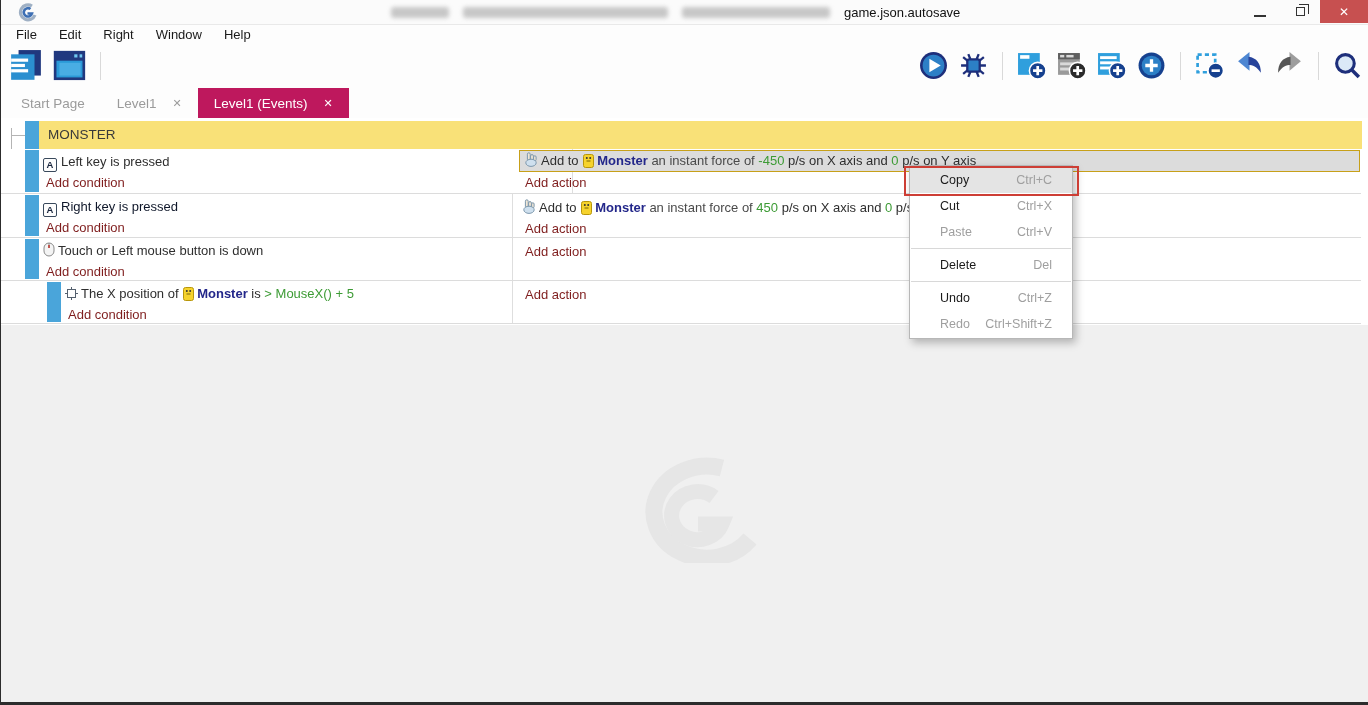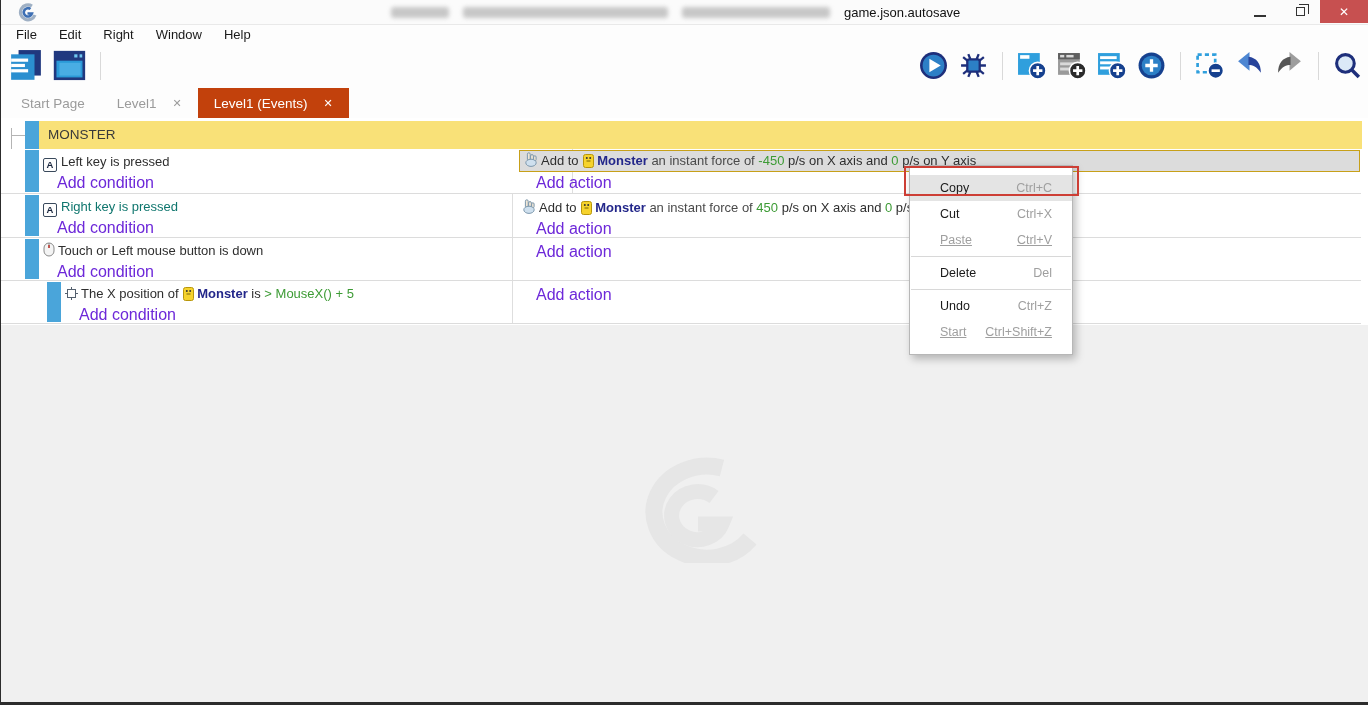--- a/index.html
+++ b/index.html
@@ -24,50 +24,50 @@
   
   .toolbar{position:absolute;left:0;top:44px;right:0;height:44px;background:#fdfdfd;}
   .tool-left{position:absolute;left:8px;top:5px;display:flex;align-items:center;gap:10px;}
   .tool-right{position:absolute;right:6px;top:7px;display:flex;align-items:center;gap:11px;}
   .tool-sep{width:1px;height:28px;background:#d9d9d9;margin:0 3px;}
   .tbtn{display:flex;align-items:center;justify-content:center;}
   
   .tabs{position:absolute;left:0;top:88px;right:0;height:30px;background:#fdfdfd;display:flex;align-items:stretch;}
   .tab{display:flex;align-items:center;gap:16px;padding:0 16px;font-size:13.5px;color:#9b9b9b;}
   .tab .x{font-size:11px;color:#9b9b9b;}
-  .tab.active{background:#c2410c;color:#fff;}
+  .tab.active{background:#be185d;color:#fff;}
   .tab.active .x{color:#fff;}
   
   .events-area{position:absolute;left:0;top:118px;right:0;bottom:0;background:#f0f0f0;}
   .rows-bg{position:absolute;left:0;top:0;right:0;height:207px;background:#fff;}
   .comment-row{position:absolute;left:38px;top:3px;width:1323px;height:28px;background:#f9e178;}
   .comment-text{font-size:13.5px;color:#3a3a3a;line-height:28px;padding-left:9px;}
   .bar{position:absolute;width:14px;background:#4aa5da;}
   .event-row{position:absolute;left:0;right:7px;border-bottom:1px solid #dcdcdc;background:#fff;}
   .cell{position:absolute;top:0;bottom:0;}
   .cond-cell{border-right:1px solid #dedede;}
   .sentence{display:block;line-height:21px;font-size:13px;padding:2px 4px 0 4px;white-space:nowrap;overflow:hidden;color:#2e2e2e;}
   .sentence .ic{display:inline-block;vertical-align:-2px;margin-right:3px;}
   .sentence .b{font-weight:bold;}
   .sel-box{background:#dcdcdc;border:1px solid #c7a019;margin:1px 1px 0 1px;padding:1px 4px;line-height:18px;}
-  .placeholder{line-height:21px;font-size:16px;color:#6d28d9;padding-left:18px;}
+  .placeholder{line-height:21px;font-size:13px;color:#7f1d1d;padding-left:7px;}
   .keyicon{display:inline-block;width:14px;height:14px;border:1.5px solid #39495c;border-radius:2px;background:#fdfdfd;
            font-size:9.5px;font-weight:bold;color:#16233b;text-align:center;line-height:12px;vertical-align:-2px;margin-right:4px;}
   .monster-ic{display:inline-block;vertical-align:-3px;margin:0 3px 0 1px;}
   
   .tl{position:absolute;background:#b4b4b4;}
   .expand-arrow{position:absolute;width:0;height:0;border-left:6.5px solid transparent;border-right:6.5px solid transparent;border-top:7px solid #6f6f6f;}
   
   .watermark{position:absolute;left:618px;top:330px;}
   
   .ctx-menu{position:absolute;left:908px;top:165px;width:164px;background:#fff;border:1px solid #b7b7b7;
-            box-shadow:3px 4px 8px rgba(0,0,0,.25);z-index:50;padding:9px 0;}
+            box-shadow:3px 4px 8px rgba(0,0,0,.25);z-index:50;padding:1px 0;}
   .ctx-item{height:26px;display:flex;align-items:center;justify-content:space-between;padding:0 20px 0 30px;font-size:12.5px;color:#1a1a1a;}
   .ctx-item .sc{color:#9f9f9f;}
-  .ctx-item.disabled{color:#9f9f9f;text-decoration:underline;}
+  .ctx-item.disabled{color:#9f9f9f;}
   .ctx-item.hl{background:#e4e4e4;}
   .ctx-sep{height:1px;background:#d8d8d8;margin:3px 1px;}
   .annotation{position:absolute;left:903px;top:166px;width:175px;height:30px;border:2px solid #cd3e35;z-index:60;pointer-events:none;}
 </style>
 </head>
 <body>
 
 <div id="app">
 
   <div class="titlebar">
@@ -261,21 +261,21 @@
             </svg><span class="b" style="color: rgb(35, 39, 138);">Monster</span><span style="color: rgb(74, 74, 74);"> an instant force of </span><span style="color: rgb(61, 155, 53);">-450</span><span style="color: rgb(46, 46, 46);"> p/s on X axis and </span><span style="color: rgb(61, 155, 53);">0</span><span style="color: rgb(46, 46, 46);"> p/s on Y axis</span>
         </div>
         <div class="placeholder">Add action</div>
       </div>
     </div>
 
     <div class="event-row" style="top:76px;height:44px">
       <div class="bar" style="left:24px;top:1px;bottom:1px"></div>
       <div class="cell cond-cell" style="left:38px;width:474px">
         <div class="sentence">
-          <span class="keyicon">A</span><span style="color: #0f766e;">Right key is pressed</span>
+          <span class="keyicon">A</span><span style="color: #0f172a;">Right key is pressed</span>
         </div>
         <div class="placeholder">Add condition</div>
       </div>
       <div class="cell" style="left:512px;right:0;padding-left:5px">
         <div class="sentence" style="padding-top:3px">
           <svg class="ic" width="14" height="15" viewBox="0 0 14 15">
             <g stroke="#7d98ad" fill="#f0e6d6" stroke-width="1">
               <rect x="3.4" y="0.8" width="2.8" height="8" rx="1.4"></rect>
               <rect x="6.6" y="2.6" width="2.8" height="6" rx="1.4"></rect>
               <rect x="9.6" y="3.8" width="2.5" height="5" rx="1.2"></rect>
@@ -353,20 +353,20 @@
     <div class="ctx-item">
       <span>Delete</span>
       <span class="sc">Del</span>
     </div>
     <div class="ctx-sep"></div>
     <div class="ctx-item">
       <span>Undo</span>
       <span class="sc">Ctrl+Z</span>
     </div>
     <div class="ctx-item disabled">
-      <span>Start</span>
+      <span>Redo</span>
       <span class="sc">Ctrl+Shift+Z</span>
     </div>
   </div>
 
   <div class="annotation"></div>
 
 </div>
 
 </body></html>

